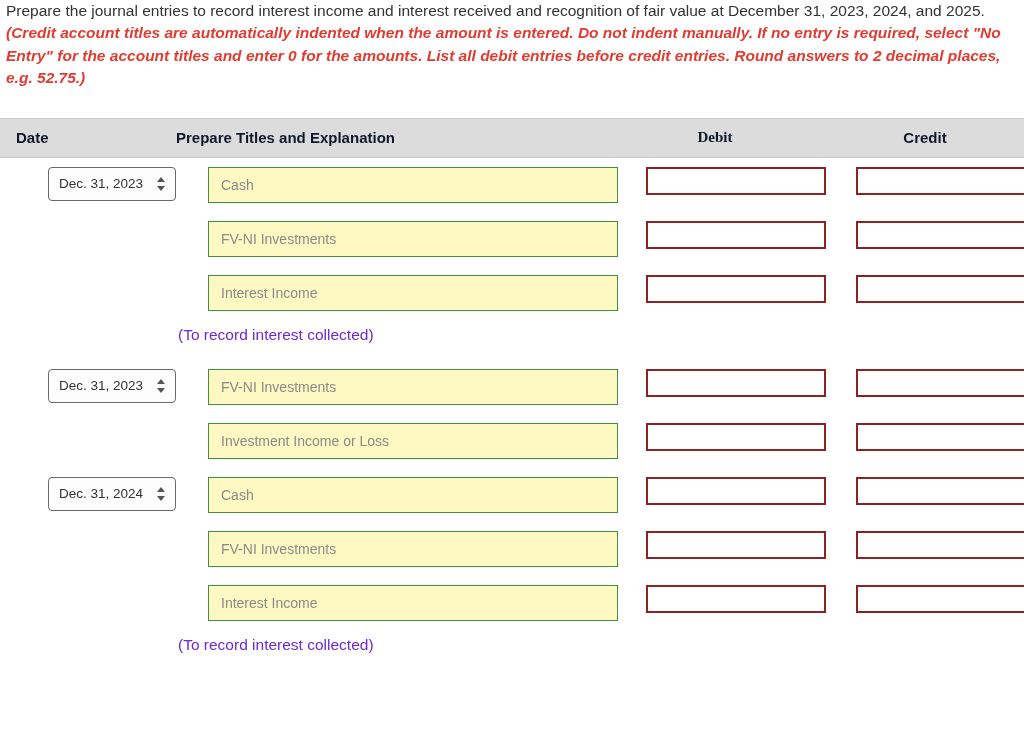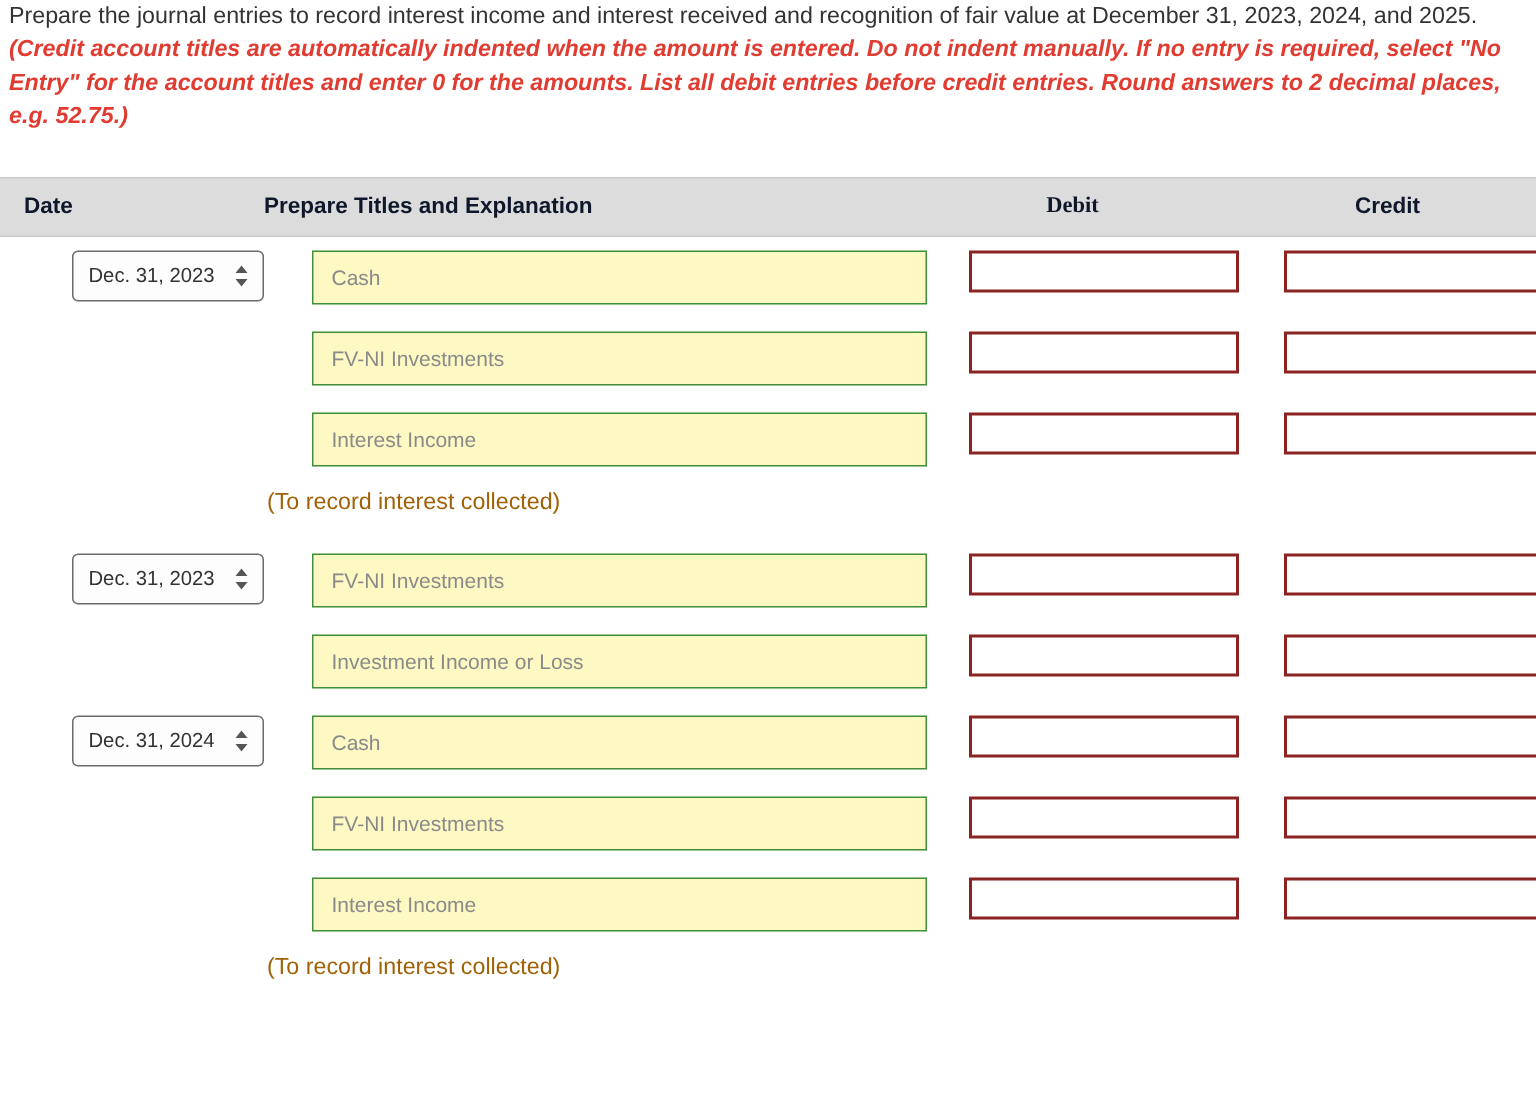--- a/index.html
+++ b/index.html
@@ -100,21 +100,21 @@
   .col-credit .amount-input {
     margin: 0 auto 0 0;
   }
   .col-debit  { padding-left: 8px; font-family: Liberation Serif, serif; }
   .col-credit { padding-left: 8px; }
 
   .memo-row {
     display: flex;
     padding: 6px 0 16px 16px;
     font-size: 15.5px;
-    color: #a16207;
+    color: #6d28d9;
     text-align: right;
   }
   .memo-row .col-date { }
   .memo-row .memo-text { padding-left: 2px; }
 </style>
 </head>
 <body>
 
 <div class="prompt">
   <span>Prepare the journal entries to record interest income and interest received and recognition of fair value at December 31, 2023, 2024, and 2025. </span><span class="red-italic">(Credit account titles are automatically indented when the amount is entered. Do not indent manually. If no entry is required, select "No Entry" for the account titles and enter 0 for the amounts. List all debit entries before credit entries. Round answers to 2 decimal places, e.g. 52.75.)</span>

